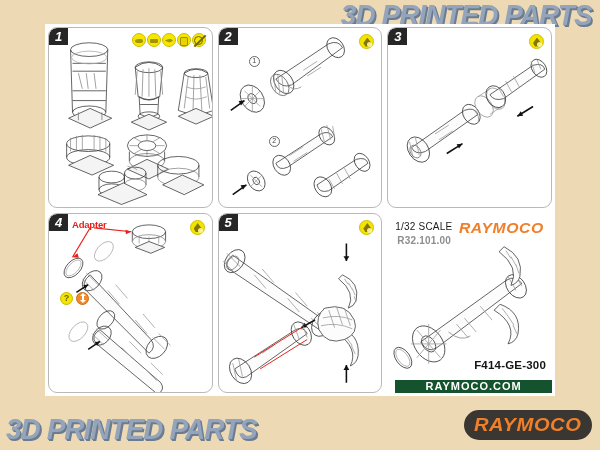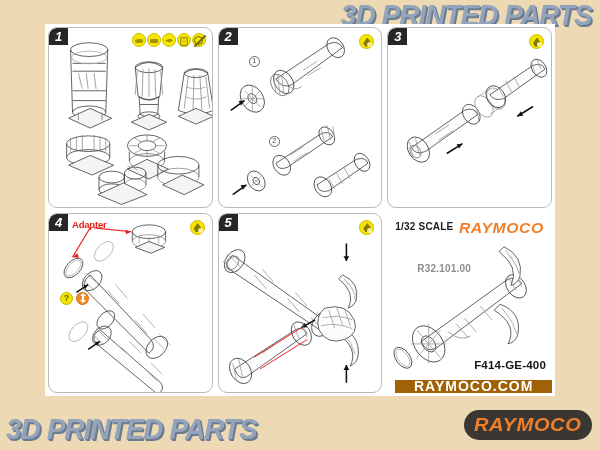--- a/index.html
+++ b/index.html
@@ -134,40 +134,40 @@
   .ud-icon .up,.ud-icon .dn{
     position:absolute;left:3px;width:0;height:0;
     border-left:3px solid transparent;border-right:3px solid transparent;
   }
   .ud-icon .up{top:0.5px;border-bottom:3px solid #fff;}
   .ud-icon .dn{bottom:0.5px;border-top:3px solid #fff;}
 
   
   .info-scale{
     position:absolute;left:8px;top:8px;
-    font-size:10px;font-weight:bold;color:#1b1b1b;letter-spacing:0.2px;
+    font-size:10px;font-weight:normal;color:#1b1b1b;letter-spacing:0.2px;
   }
   .info-code{
-    position:absolute;left:30px;top:22px;
-    font-size:10px;font-weight:bold;color:#8d8d8d;letter-spacing:0.2px;margin-top:28px;
+    position:absolute;left:10px;top:22px;
+    font-size:10px;font-weight:bold;color:#8d8d8d;letter-spacing:0.2px;
   }
   .info-brand{
     position:absolute;right:8px;top:6px;
     font-size:15px;font-weight:bold;font-style:italic;
     color:#f07f2a;letter-spacing:0.5px;
     transform:scaleX(1.05);transform-origin:right center;
   }
   .info-part{
     position:absolute;right:6px;bottom:22px;
     font-size:11.5px;font-weight:bold;color:#141414;letter-spacing:0.2px;
   }
   .info-url{
     position:absolute;left:8px;right:0px;bottom:0px;height:13px;
-    background:#a16207;color:#ffffff;
-    font-size:14px;font-weight:bold;letter-spacing:1px;
+    background:#14532d;color:#ffffff;
+    font-size:11px;font-weight:bold;letter-spacing:1px;
     text-align:center;line-height:13px;
   }
 
   
   .logo{
     position:absolute;right:8px;bottom:10px;
     width:128px;height:30px;border-radius:15px;
     background:#3a3632;
     display:flex;align-items:center;justify-content:center;
   }
@@ -480,21 +480,21 @@
             <path d="M116 96 L122 104 M122 104 L128 113 M127 113 L131 122" stroke="#9a9a9a"></path>
 
             <ellipse cx="16" cy="146" rx="7" ry="12" transform="rotate(-36 16 146)"></ellipse>
             <ellipse cx="16" cy="146" rx="5" ry="10" transform="rotate(-36 16 146)" stroke="#aaa"></ellipse>
           </g>
         </svg>
       </div>
       <div class="info-scale">1/32 SCALE</div>
       <div class="info-code">R32.101.00</div>
       <div class="info-brand">RAYMOCO</div>
-      <div class="info-part">F414-GE-400</div>
+      <div class="info-part">F414-GE-300</div>
       <div class="info-url">RAYMOCO.COM</div>
     </div>
 
   </div>
 </div>
 
 <div class="logo">
   <span>RAYMOCO</span>
 </div>
 

